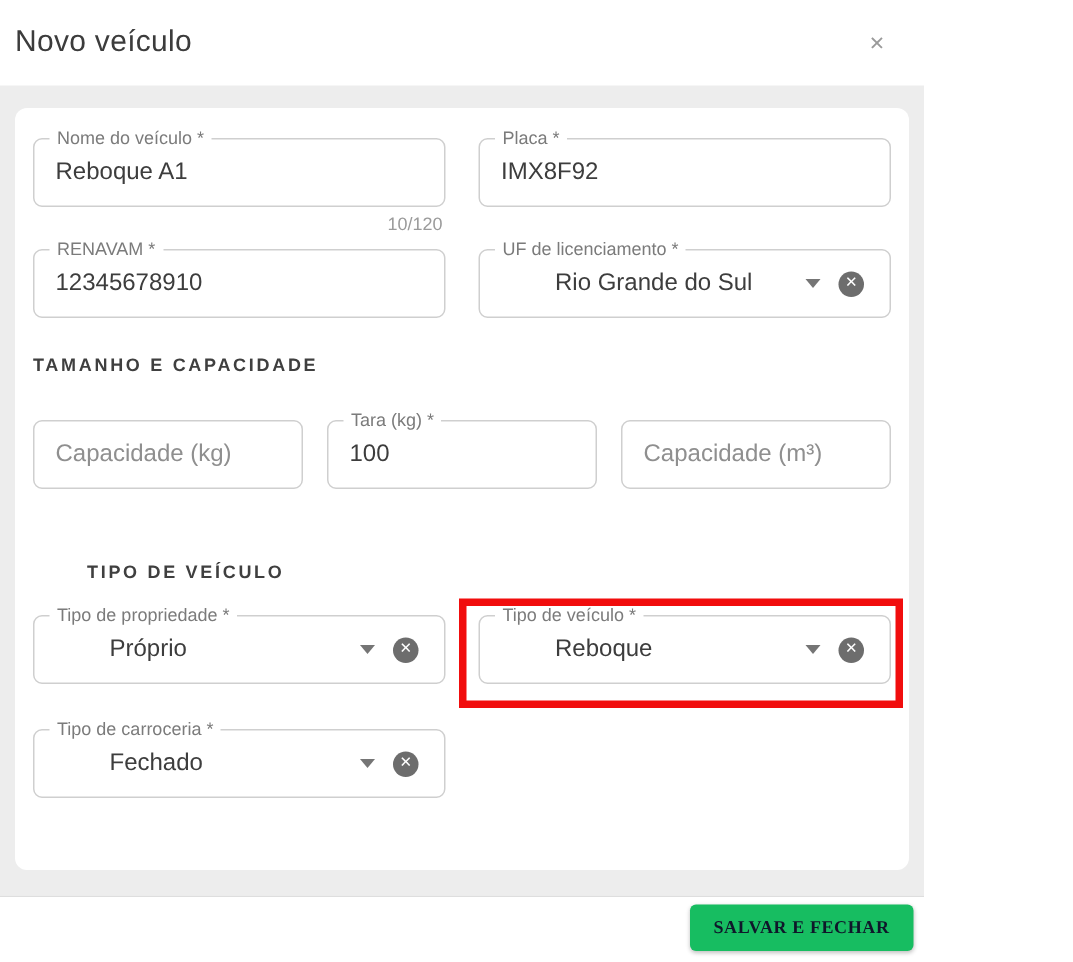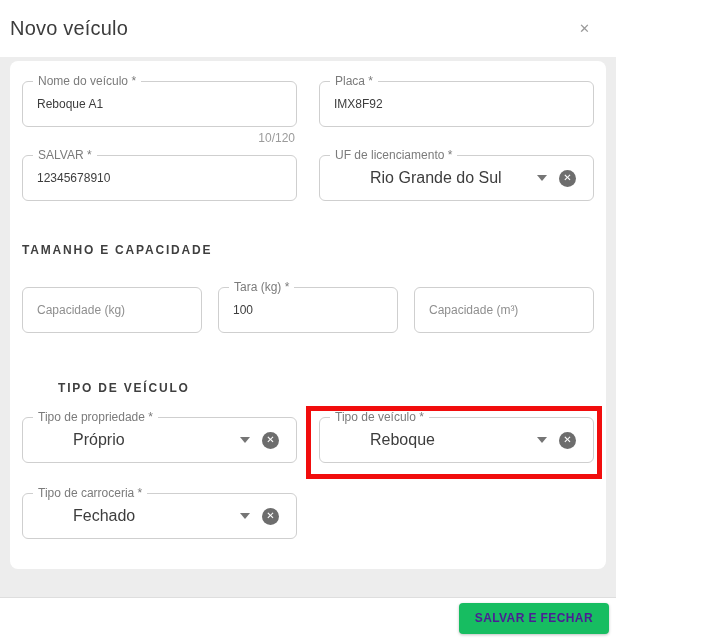--- a/index.html
+++ b/index.html
@@ -19,21 +19,21 @@
     padding: 0 22px 0 10px;
   }
   .dialog-title { font-size: 20px; font-weight: 400; color: #3c3c3c; letter-spacing: 0.2px; }
   .dialog-close {
     font-size: 13px; color: #9a9a9a; cursor: pointer; line-height: 1;
     padding: 4px; user-select: none;
   }
 
   
   .dialog-body {
-    flex: 1 1 auto; background: #ededed; padding: 4px 10px 0 10px;
+    flex: 1 1 auto; background: #ededed; padding: 15px 10px 0 10px;
   }
   .card {
     background: #ffffff; border-radius: 8px;
     padding: 20px 12px 30px 12px; height: 508px;
   }
 
   .row { display: flex; }
   .row.two { gap: 22px; }
   .row.three { gap: 16px; }
   .cell { flex: 1 1 0; position: relative; }
@@ -46,21 +46,21 @@
     background: #ffffff;
   }
   .flabel {
     position: absolute; top: -8px; left: 10px;
     font-size: 12px; color: #7b7b7b; background: #ffffff;
     padding: 0 5px; line-height: 14px; white-space: nowrap;
   }
   .field input {
     border: none; outline: none; width: 100%; background: transparent;
     font-family: "Liberation Sans", sans-serif;
-    font-size: 12px; color: #3d3d3d; padding: 0;
+    font-size: 16px; color: #3d3d3d; padding: 0;
   }
   .field input::placeholder { color: #8f8f8f; opacity: 1; }
   .field .value { flex: 1 1 auto; font-size: 16px; color: #3d3d3d; margin-left: 36px; }
 
   .caret {
     width: 0; height: 0; flex: 0 0 auto;
     border-left: 5px solid transparent; border-right: 5px solid transparent;
     border-top: 6px solid #757575; margin-right: 12px; cursor: pointer;
   }
   .clear {
@@ -76,38 +76,38 @@
     font-size: 12px; color: #9b9b9b; padding-right: 2px;
   }
 
   .section-title {
     font-size: 12px; font-weight: bold; color: #3f3f3f;
     letter-spacing: 1.8px; line-height: 14px;
   }
   .mt10 { margin-top: 10px; }
   .mt22 { margin-top: 22px; }
   .mt30 { margin-top: 30px; }
-  .mt42 { margin-top: 42px; }
+  .mt42 { margin-top: 24px; }
   .mt48 { margin-top: 48px; margin-left: 36px; }
 
   .red-frame {
     position: absolute; left: -14px; top: -12px; right: -9px; bottom: -17px;
     border: 5px solid #f10d0d; pointer-events: none; z-index: 5;
   }
 
   
   .dialog-footer {
     flex: 0 0 auto; height: 44px; background: #ffffff;
     border-top: 1px solid #dedede;
     display: flex; align-items: center; justify-content: flex-end;
     padding: 0 7px 3px 0;
   }
   .save-btn {
     height: 31px; padding: 0 16px; border: none; border-radius: 4px;
-    background: #17bd61; color: #4c1d95; font-family: Liberation Sans, sans-serif;
+    background: #17bd61; color: #0f172a; font-family: Liberation Serif, serif;
     font-size: 12px; font-weight: bold; letter-spacing: 0.4px;
     cursor: pointer; box-shadow: 0 1px 3px rgba(0,0,0,0.25);
   }
 </style>
 </head>
 <body>
 
 <div class="dialog">
 
   <div class="dialog-header">
@@ -133,21 +133,21 @@
         </div>
       </div>
 
       <div class="counter-row">
         <span class="counter">10/120</span>
       </div>
 
       <div class="row two mt10">
         <div class="cell">
           <div class="field">
-            <span class="flabel">SALVAR *</span>
+            <span class="flabel">RENAVAM *</span>
             <input type="text" value="12345678910" style="">
           </div>
         </div>
         <div class="cell">
           <div class="field">
             <span class="flabel">UF de licenciamento *</span>
             <span class="value">Rio Grande do Sul</span>
             <span class="caret"></span>
             <span class="clear">
                 <span>✕</span>

